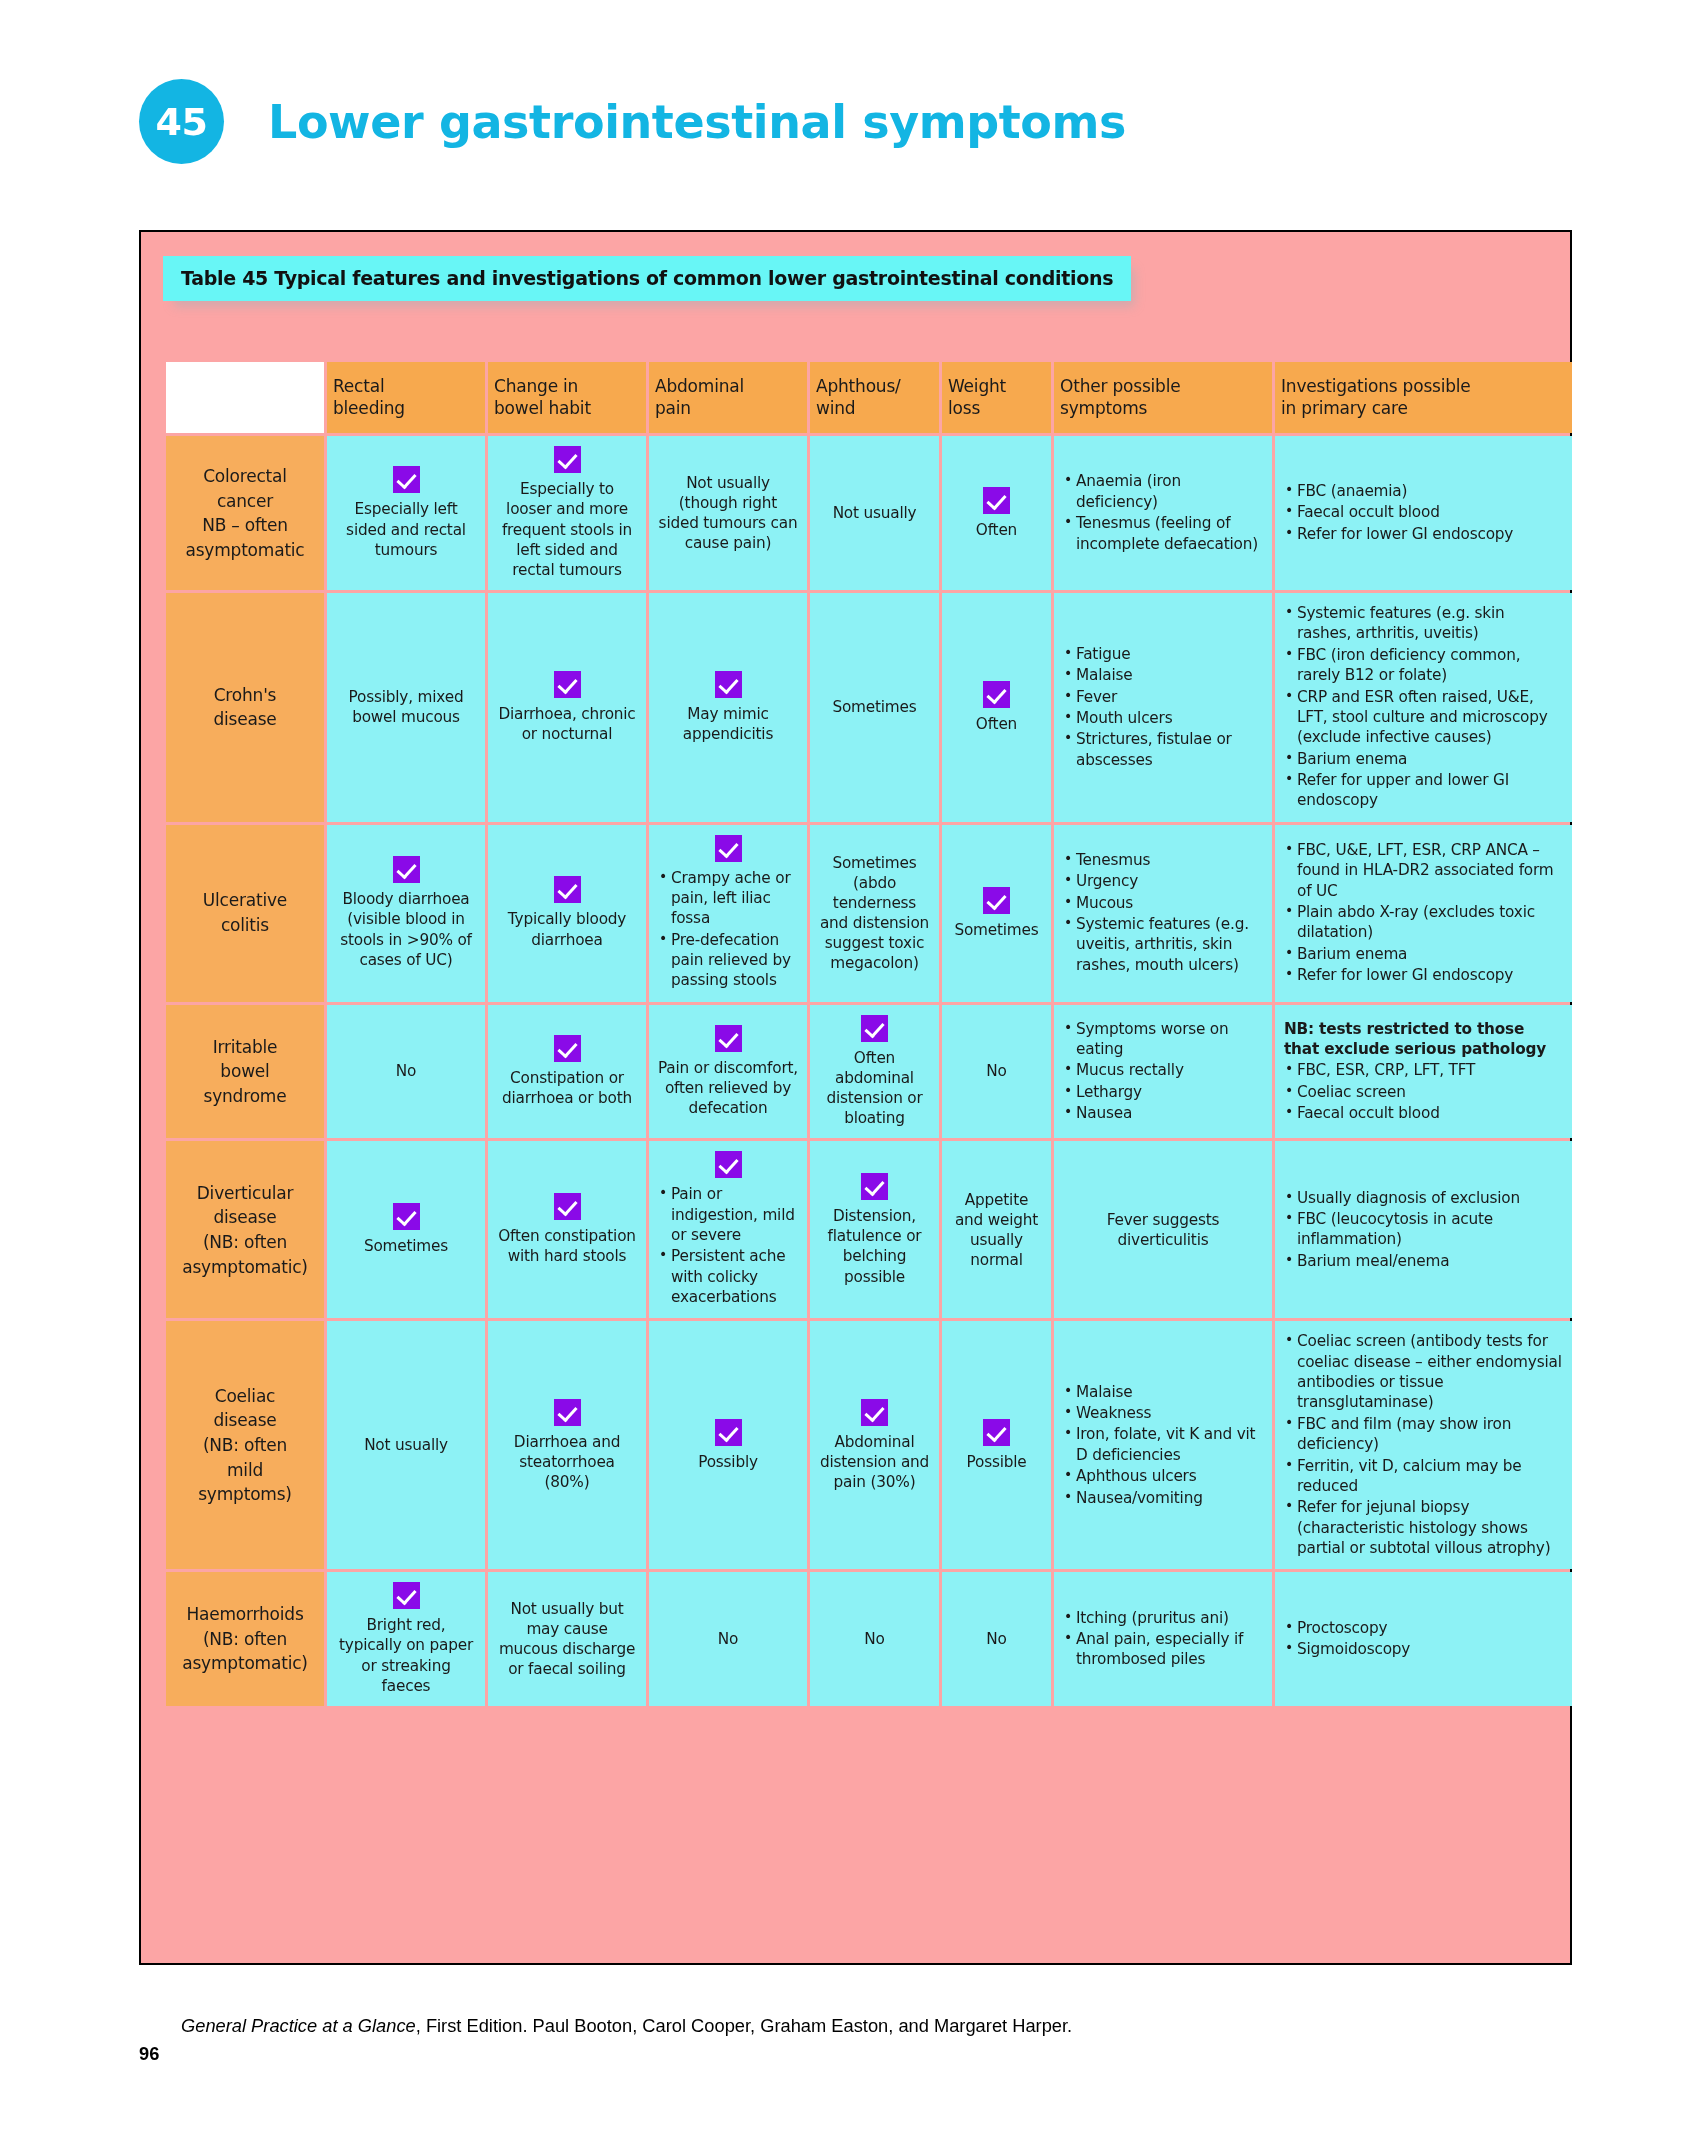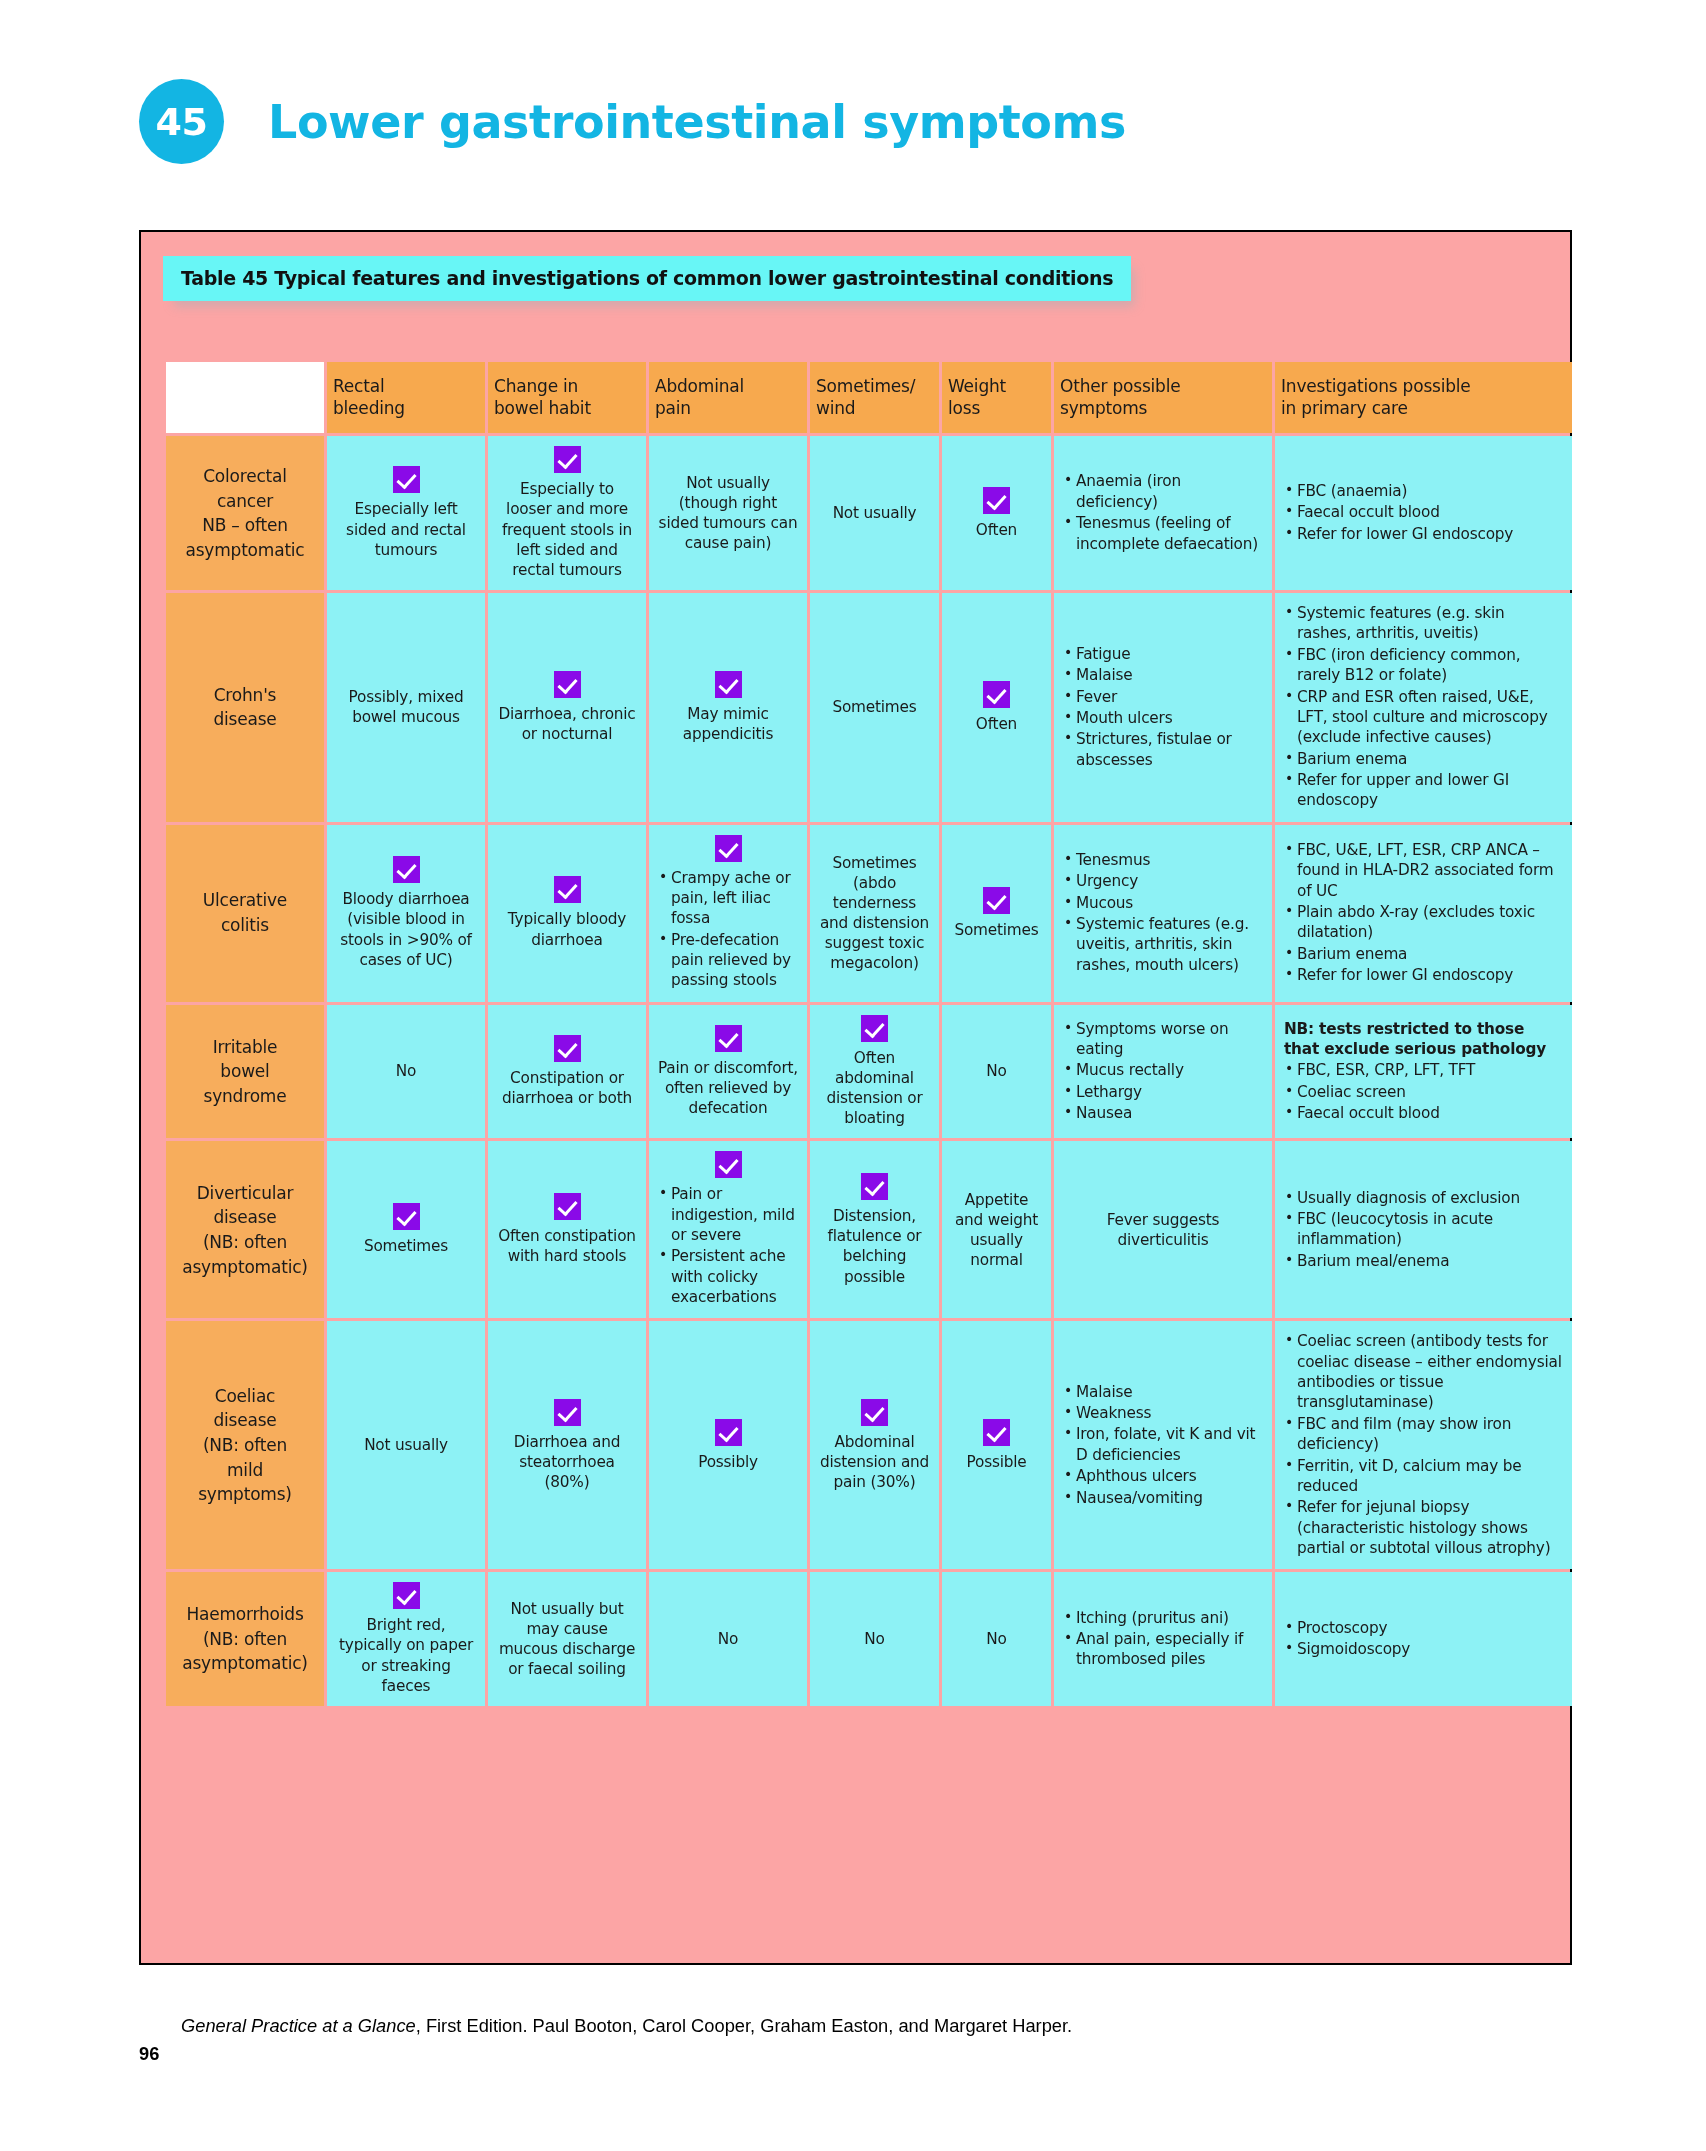--- a/index.html
+++ b/index.html
@@ -222,21 +222,21 @@
         <col class="c-wl">
         <col class="c-ops">
         <col class="c-inv">
     </colgroup>
     <thead>
       <tr id="header-row">
           <th style="background: rgb(255, 255, 255); border: none;"></th>
           <th><span>Rectal</span><br><span>bleeding</span></th>
           <th><span>Change in</span><br><span>bowel habit</span></th>
           <th><span>Abdominal</span><br><span>pain</span></th>
-          <th><span>Sometimes/</span><br><span>wind</span></th>
+          <th><span>Aphthous/</span><br><span>wind</span></th>
           <th><span>Weight</span><br><span>loss</span></th>
           <th><span>Other possible</span><br><span>symptoms</span></th>
           <th><span>Investigations possible</span><br><span>in primary care</span></th>
         </tr>
     </thead>
     <tbody id="table-body">
         <tr>
           <td class="cond-cell">
             <span class="cond-name">Colorectal</span>
             <span class="cond-name">cancer</span>

